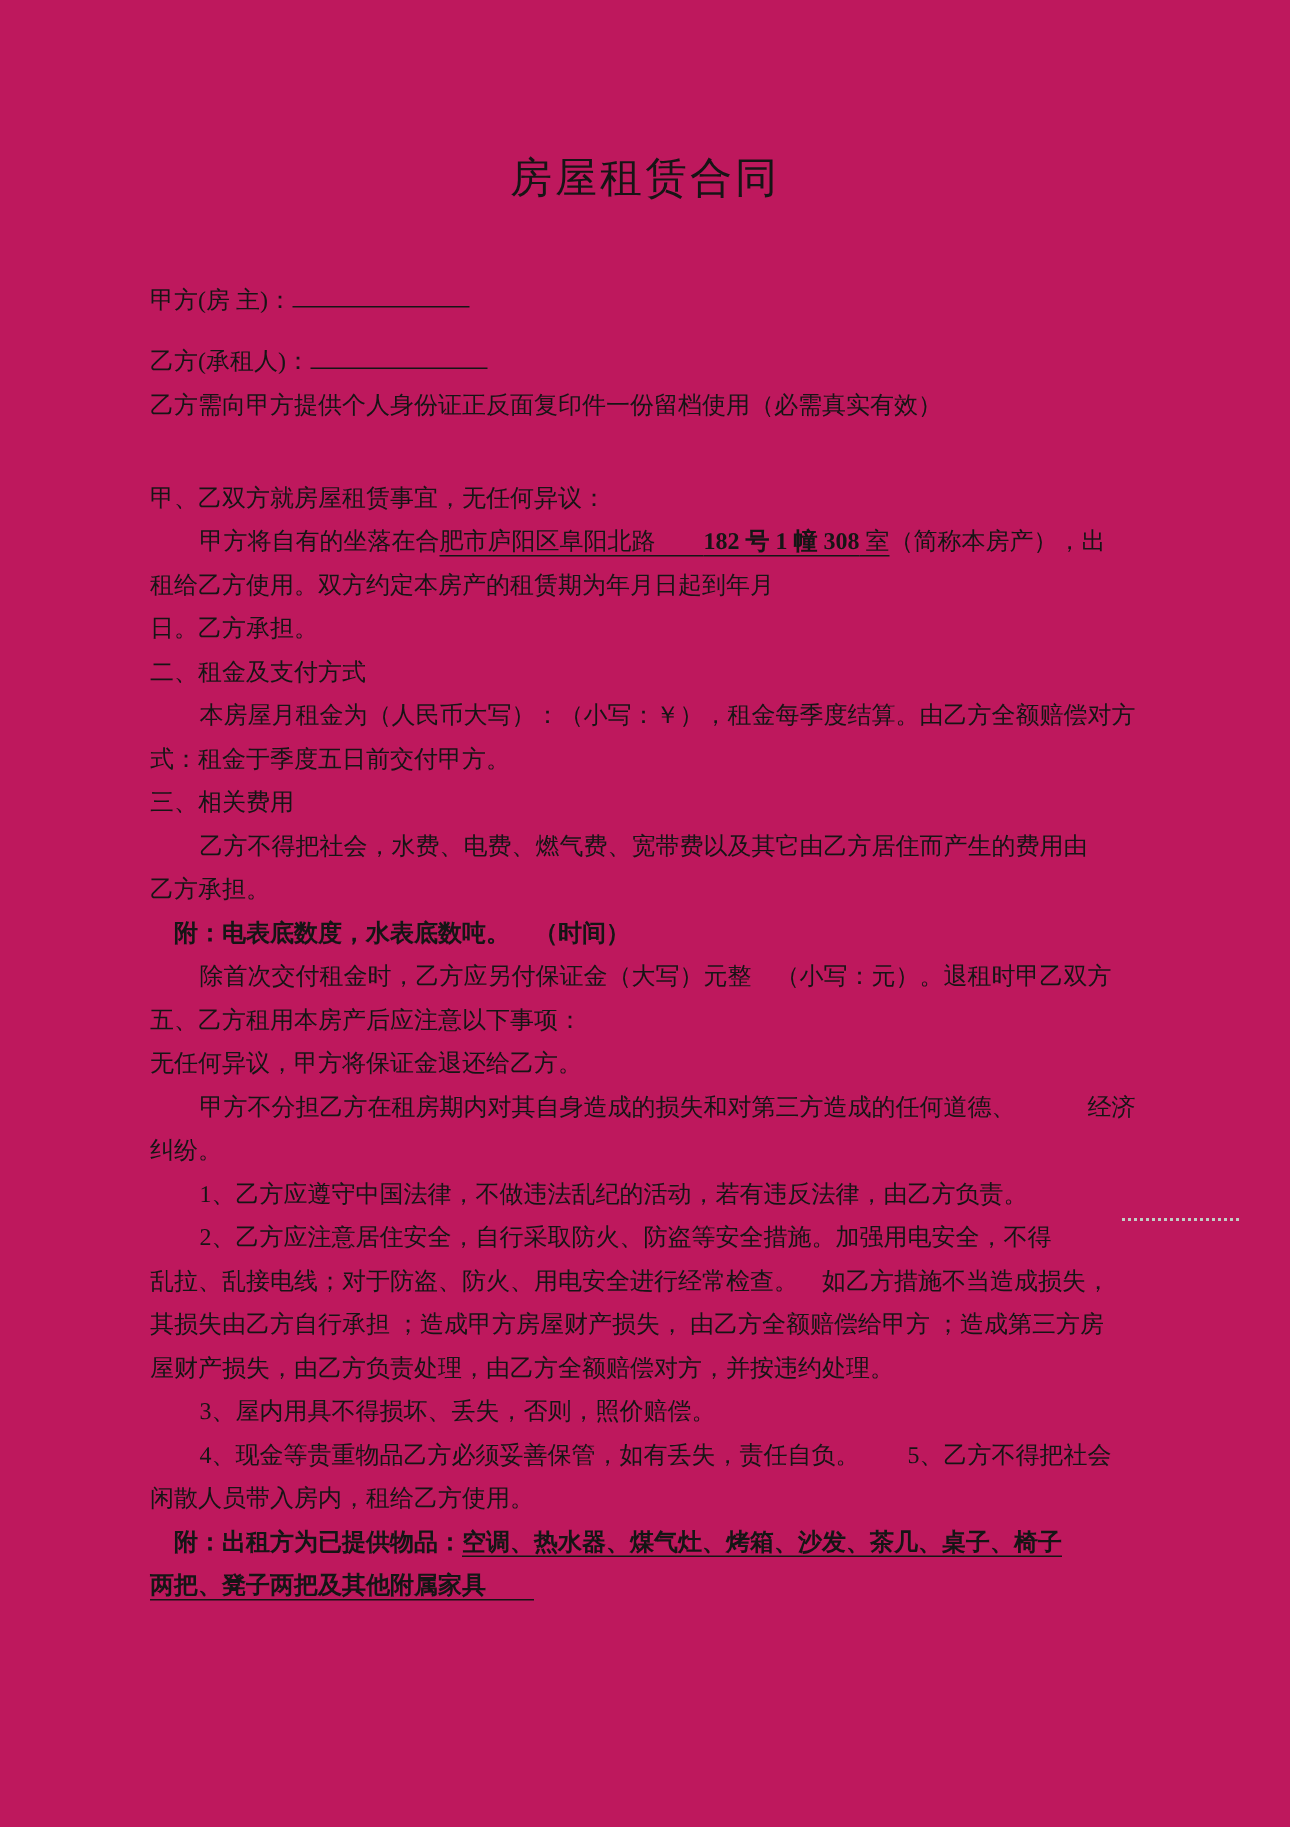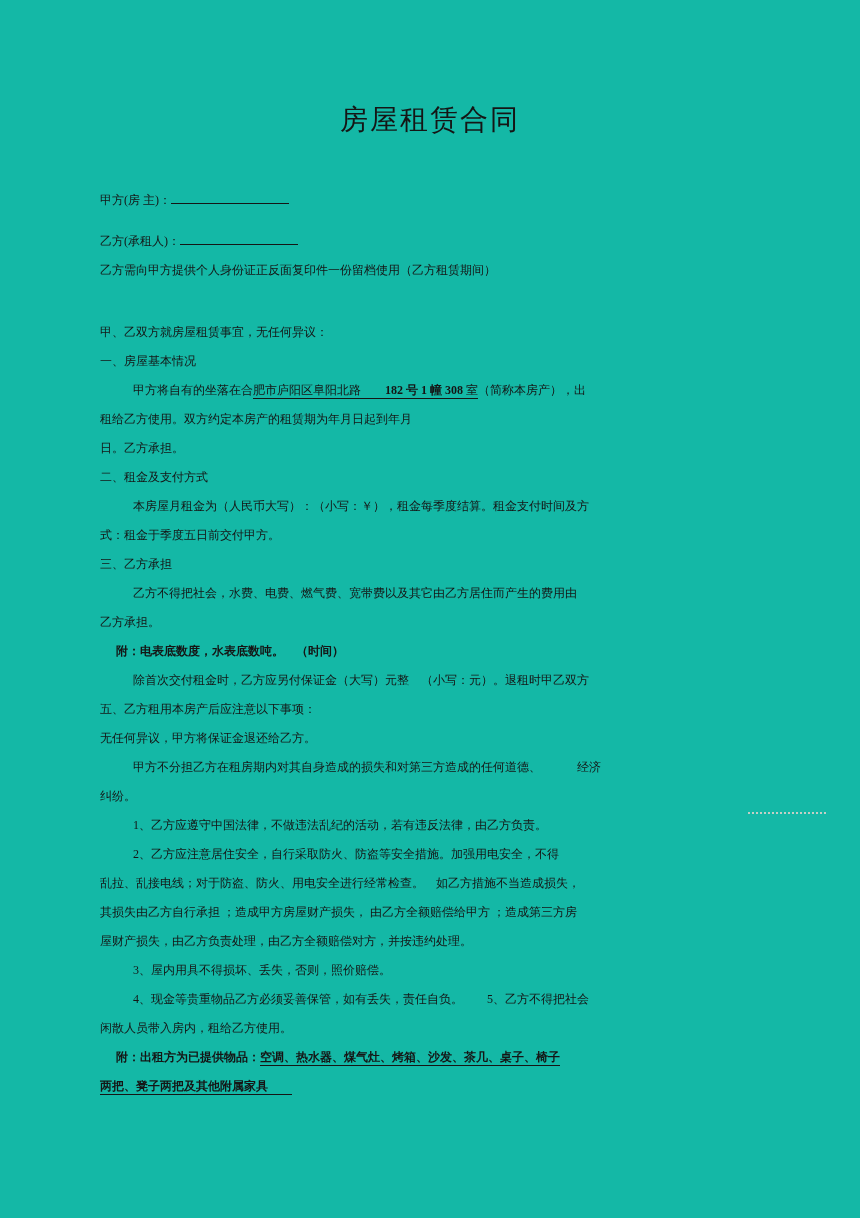--- a/index.html
+++ b/index.html
@@ -4,37 +4,37 @@
 <style>
   html, body {
     margin: 0;
     padding: 0;
     background: #ffffff;
   }
   .page {
     position: relative;
     width: 860px;
     height: 1218px;
-    background: #14b8a6;
+    background: #be185d;
     overflow: hidden;
     font-family: "Liberation Serif", "DejaVu Serif", serif;
     color: #151515;
   }
   .doc-title {
     margin: 100px 100px 0 100px;
     text-align: center;
     font-size: 28px;
     line-height: 40px;
     font-weight: 400;
     letter-spacing: 2px;
   }
   .doc-body {
     margin: 46px 0 0 100px;
     width: 672px;
-    font-size: 12px;
+    font-size: 16px;
   }
   .line {
     line-height: 29px;
     height: 29px;
     white-space: nowrap;
     font-weight: 400;
   }
   .line.mt12 { margin-top: 12px; }
   .line.mt4  { margin-top: 4px; }
   .line.indent1 { padding-left: 16px; }
@@ -57,31 +57,30 @@
   }
 </style>
 </head>
 <body>
 
 <div class="page">
   <h1 class="doc-title">房屋租赁合同</h1>
   <div class="doc-body" id="doc-body">
       <div class="line"><span class="seg">甲方(房  主)：</span><span class="blank" style="width: 118px;"></span></div>
       <div class="line mt12"><span class="seg">乙方(承租人)：</span><span class="blank" style="width: 118px;"></span></div>
-      <div class="line"><span class="seg">乙方需向甲方提供个人身份证正反面复印件一份留档使用（乙方租赁期间）</span></div>
+      <div class="line"><span class="seg">乙方需向甲方提供个人身份证正反面复印件一份留档使用（必需真实有效）</span></div>
       <div class="line"></div>
       <div class="line mt4"><span class="seg">甲、乙双方就房屋租赁事宜，无任何异议：</span></div>
-      <div class="line"><span class="seg">一、房屋基本情况</span></div>
       <div class="line indent2"><span class="seg">甲方将自有的坐落在合</span><span class="seg u">肥市庐阳区阜阳北路　　</span><span class="seg b u">182 号 1 幢 308</span><span class="seg u"> 室</span><span class="seg">（简称本房产），出</span></div>
       <div class="line"><span class="seg">租给乙方使用。双方约定本房产的租赁期为年月日起到年月</span></div>
       <div class="line"><span class="seg">日。乙方承担。</span></div>
       <div class="line"><span class="seg">二、租金及支付方式</span></div>
-      <div class="line indent2"><span class="seg">本房屋月租金为（人民币大写）：（小写：￥），租金每季度结算。租金支付时间及方</span></div>
+      <div class="line indent2"><span class="seg">本房屋月租金为（人民币大写）：（小写：￥），租金每季度结算。由乙方全额赔偿对方</span></div>
       <div class="line"><span class="seg">式：租金于季度五日前交付甲方。</span></div>
-      <div class="line"><span class="seg">三、乙方承担</span></div>
+      <div class="line"><span class="seg">三、相关费用</span></div>
       <div class="line indent2"><span class="seg">乙方不得把社会，水费、电费、燃气费、宽带费以及其它由乙方居住而产生的费用由</span></div>
       <div class="line"><span class="seg">乙方承担。</span></div>
       <div class="line indent1"><span class="seg b">附：电表底数度，水表底数吨。　（时间）</span></div>
       <div class="line indent2"><span class="seg">除首次交付租金时，乙方应另付保证金（大写）元整　（小写：元）。退租时甲乙双方</span></div>
       <div class="line"><span class="seg">五、乙方租用本房产后应注意以下事项：</span></div>
       <div class="line"><span class="seg">无任何异议，甲方将保证金退还给乙方。</span></div>
       <div class="line indent2"><span class="seg">甲方不分担乙方在租房期内对其自身造成的损失和对第三方造成的任何道德、　　　经济</span></div>
       <div class="line"><span class="seg">纠纷。</span></div>
       <div class="line indent2"><span class="seg">1、乙方应遵守中国法律，不做违法乱纪的活动，若有违反法律，由乙方负责。</span></div>
       <div class="line indent2"><span class="seg">2、乙方应注意居住安全，自行采取防火、防盗等安全措施。加强用电安全，不得</span></div>

